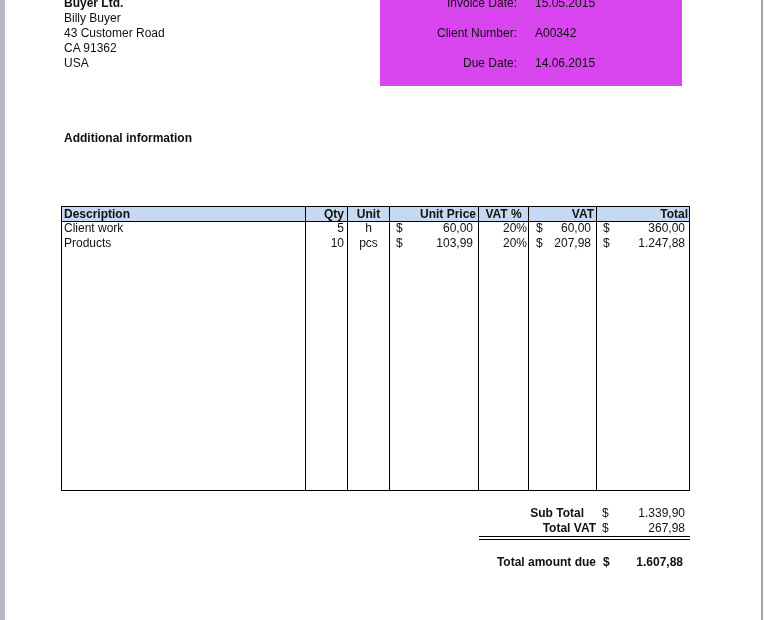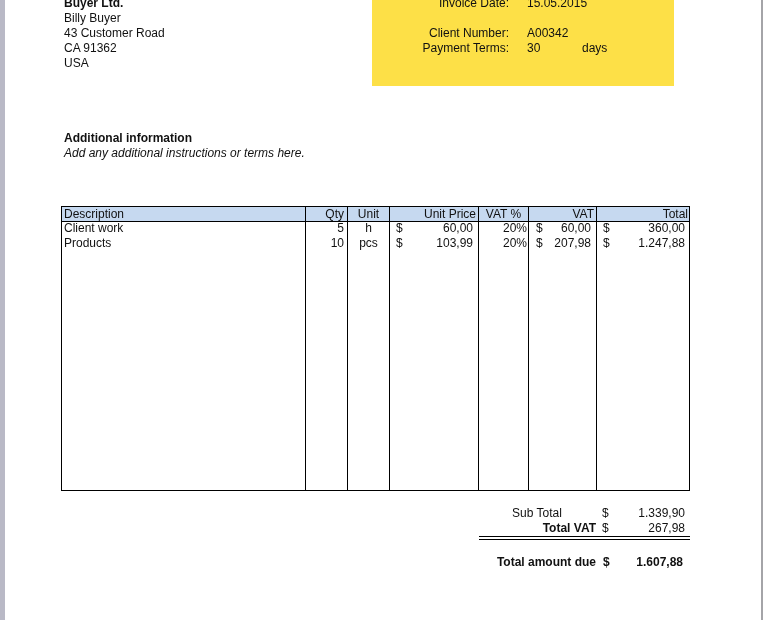--- a/index.html
+++ b/index.html
@@ -7,36 +7,36 @@
       width: 764px; height: 620px; overflow: hidden; position: relative;
       background: #ffffff;
       font-family: "Liberation Sans", "DejaVu Sans", sans-serif;
       font-size: 12px; color: #111;
     }
     .left-edge { position: absolute; left: 0; top: 0; width: 5px; height: 620px; background: #b9b9c6; }
     .right-edge { position: absolute; left: 761px; top: 0; width: 2px; height: 620px; background: #a4a4a8; }
     .buyer { position: absolute; left: 64px; top: -4px; line-height: 15px; }
     .buyer .name { font-weight: bold; }
     .meta-box {
-      position: absolute; left: 372px; top: 0; width: 302px; height: 86px;
-      background: #fde047;
+      position: absolute; left: 380px; top: 0; width: 302px; height: 86px;
+      background: #d946ef;
     }
     .meta-row { position: absolute; left: 0; height: 15px; line-height: 15px; width: 302px; }
     .meta-row .lbl { position: absolute; right: 165px; text-align: right; white-space: nowrap; }
     .meta-row .val { position: absolute; left: 155px; white-space: nowrap; }
     .meta-row .suffix { position: absolute; left: 210px; }
     .addl { position: absolute; left: 64px; top: 131px; line-height: 15px; }
     .addl .title { font-weight: bold; }
     .addl .text { font-style: italic; }
 
     .tbl { position: absolute; left: 61px; top: 206px; width: 629px; height: 285px; border: 1px solid #000; box-sizing: border-box; }
     .tbl .hdr { position: absolute; left: 0; top: 0; width: 100%; height: 14px; background: #c6d9f0; border-bottom: 1px solid #000; }
     .vline { position: absolute; top: 0; width: 1px; height: 100%; background: #000; }
     .cell { position: absolute; height: 15px; line-height: 15px; white-space: nowrap; }
-    .hcell { position: absolute; top: 0; height: 30px; line-height: 14px; font-weight: normal; white-space: nowrap; }
+    .hcell { position: absolute; top: 0; height: 30px; line-height: 14px; font-weight: bold; white-space: nowrap; }
     .r { text-align: right; }
     .c { text-align: center; }
     .tline1 { position: absolute; left: 479px; top: 536px; width: 211px; height: 1px; background: #000; }
     .tline2 { position: absolute; left: 479px; top: 539px; width: 211px; height: 1px; background: #000; }
     .grand { font-size: 12px; font-weight: bold; }
   </style>
 </head>
 <body>
 
 <div class="left-edge"></div>
@@ -52,30 +52,28 @@
 
 <div class="meta-box">
   <div class="meta-row" style="top:-4px">
     <span class="lbl">Invoice Date:</span>
     <span class="val">15.05.2015</span>
   </div>
   <div class="meta-row" style="top:26px">
     <span class="lbl">Client Number:</span>
     <span class="val">A00342</span>
   </div>
-  <div class="meta-row" style="top:41px">
-    <span class="lbl">Payment Terms:</span>
-    <span class="val">30</span>
-    <span class="suffix">days</span>
+  <div class="meta-row" style="top:56px">
+    <span class="lbl">Due Date:</span>
+    <span class="val">14.06.2015</span>
   </div>
 </div>
 
 <div class="addl">
   <div class="title">Additional information</div>
-  <div class="text">Add any additional instructions or terms here.</div>
 </div>
 
 <div class="tbl">
   <div class="hdr"></div>
   <div class="vline" style="left:243px"></div>
   <div class="vline" style="left:285px"></div>
   <div class="vline" style="left:327px"></div>
   <div class="vline" style="left:416px"></div>
   <div class="vline" style="left:466px"></div>
   <div class="vline" style="left:534px"></div>
@@ -104,21 +102,21 @@
   <div class="cell c" style="left:286px;top:29px;width:41px">pcs</div>
   <div class="cell" style="left:334px;top:29px">$</div>
   <div class="cell r" style="left:328px;top:29px;width:83px">103,99</div>
   <div class="cell r" style="left:417px;top:29px;width:48px">20%</div>
   <div class="cell" style="left:474px;top:29px">$</div>
   <div class="cell r" style="left:467px;top:29px;width:62px">207,98</div>
   <div class="cell" style="left:541px;top:29px">$</div>
   <div class="cell r" style="left:535px;top:29px;width:88px">1.247,88</div>
 </div>
 
-<div class="cell" style="left:490px;top:506px;width:94px;text-align:center;font-weight:normal">Sub Total</div>
+<div class="cell" style="left:490px;top:506px;width:94px;text-align:right;font-weight:bold">Sub Total</div>
 <div class="cell" style="left:602px;top:506px">$</div>
 <div class="cell r" style="left:610px;top:506px;width:75px">1.339,90</div>
 
 <div class="cell" style="left:502px;top:521px;width:94px;text-align:right;font-weight:bold">Total VAT</div>
 <div class="cell" style="left:602px;top:521px">$</div>
 <div class="cell r" style="left:610px;top:521px;width:75px">267,98</div>
 
 <div class="tline1"></div>
 <div class="tline2"></div>
 

